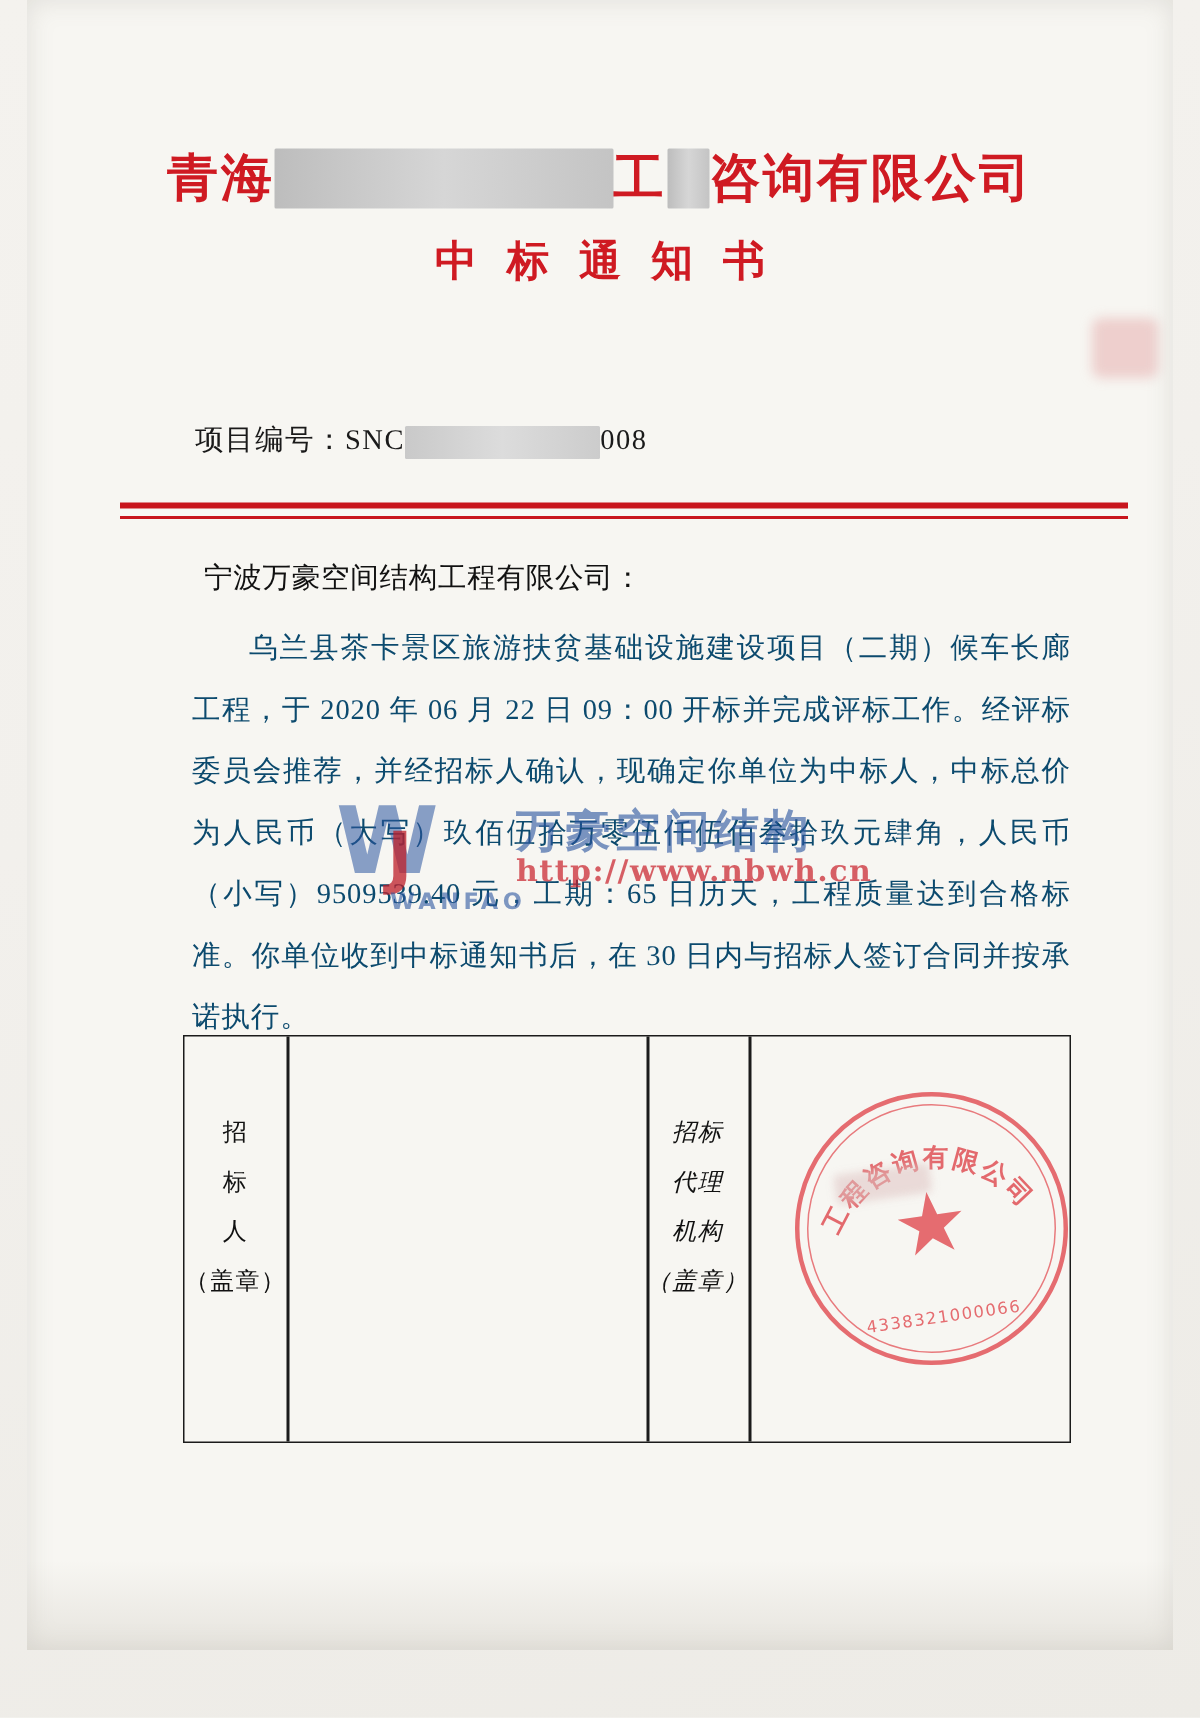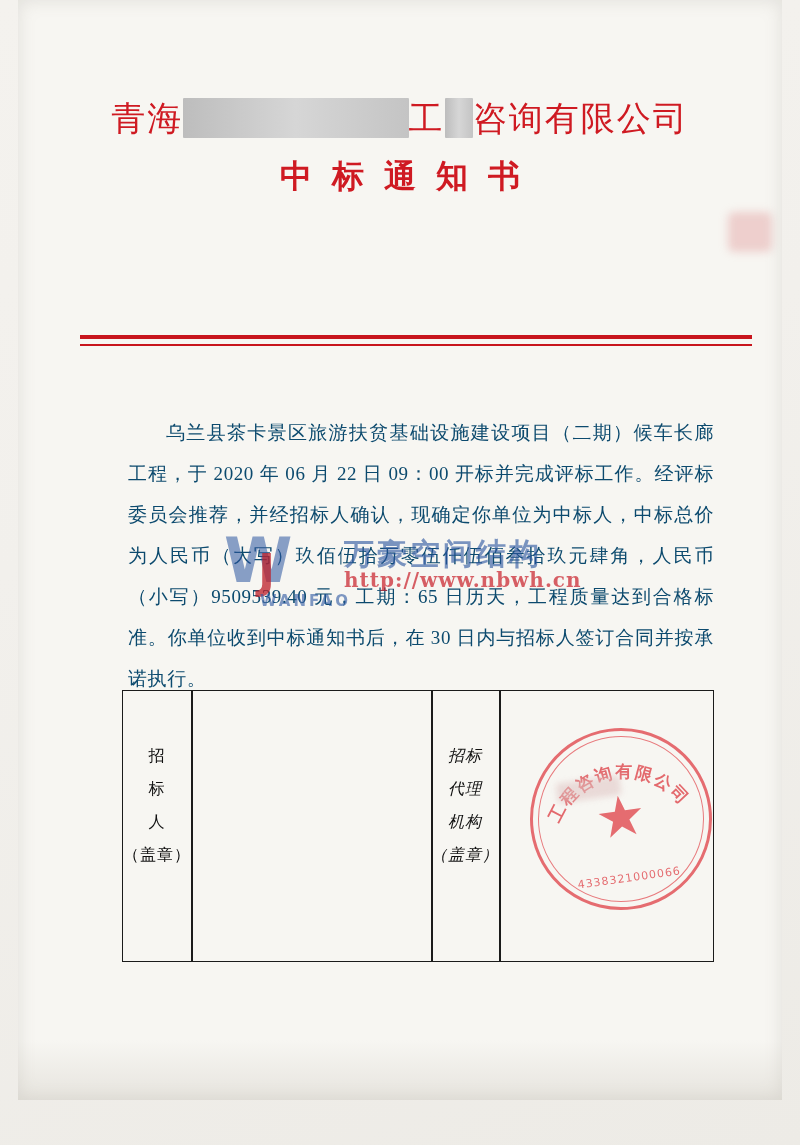--- a/index.html
+++ b/index.html
@@ -38,40 +38,40 @@
     background: linear-gradient(to bottom, rgba(215,210,200,0) 0%, rgba(200,195,185,0.35) 100%);
     pointer-events: none;
   }
   .company-title {
     position: absolute;
     top: 96px;
     left: 0;
     width: 100%;
     text-align: center;
     font-size: 34px;
-    font-weight: normal;
+    font-weight: bold;
     color: #cf1a22;
     letter-spacing: 2px;
     font-family: "DejaVu Serif", serif;
     white-space: nowrap;
   }
   .company-title .redact {
     display: inline-block;
     background: linear-gradient(90deg,#bdbdbd,#d6d6d6,#c4c4c4);
     color: transparent;
     border-radius: 1px;
     filter: blur(0.4px);
   }
   .doc-title {
     position: absolute;
     top: 155px;
     left: 0;
     width: 100%;
     text-align: center;
-    font-size: 32px;
+    font-size: 28px;
     font-weight: bold;
     color: #cf1a22;
     letter-spacing: 20px;
     text-indent: 20px;
     font-family: "DejaVu Serif", serif;
   }
   .project-no {
     position: absolute;
     top: 280px;
     left: 112px;
@@ -303,24 +303,28 @@
   <div id="sheet">
 
     <div class="smudge"></div>
 
     <div class="company-title">
       <span>青海</span><span class="redact">████████</span><span>工</span><span class="redact">█</span><span>咨询有限公司</span>
     </div>
 
     <div class="doc-title">中标通知书</div>
 
+    <div class="project-no">
+      <span>项目编号：</span><span>SNC</span><span class="redact">█████████</span><span>008</span>
+    </div>
 
     <div class="rule thick"></div>
     <div class="rule thin"></div>
 
+    <div class="addressee">宁波万豪空间结构工程有限公司：</div>
 
     <div class="body-text">乌兰县茶卡景区旅游扶贫基础设施建设项目（二期）候车长廊工程，于 2020 年 06 月 22 日 09：00 开标并完成评标工作。经评标委员会推荐，并经招标人确认，现确定你单位为中标人，中标总价为人民币（大写）玖佰伍拾万零伍仟伍佰叁拾玖元肆角，人民币（小写）9509539.40 元，工期：65 日历天，工程质量达到合格标准。你单位收到中标通知书后，在 30 日内与招标人签订合同并按承诺执行。</div>
 
     <div class="watermark">
       <div class="wm-logo">
         <div class="wm-w">W</div>
         <div class="wm-j">J</div>
         <div class="wm-name">WANFAO</div>
       </div>
       <div class="wm-cn">万豪空间结构</div>

